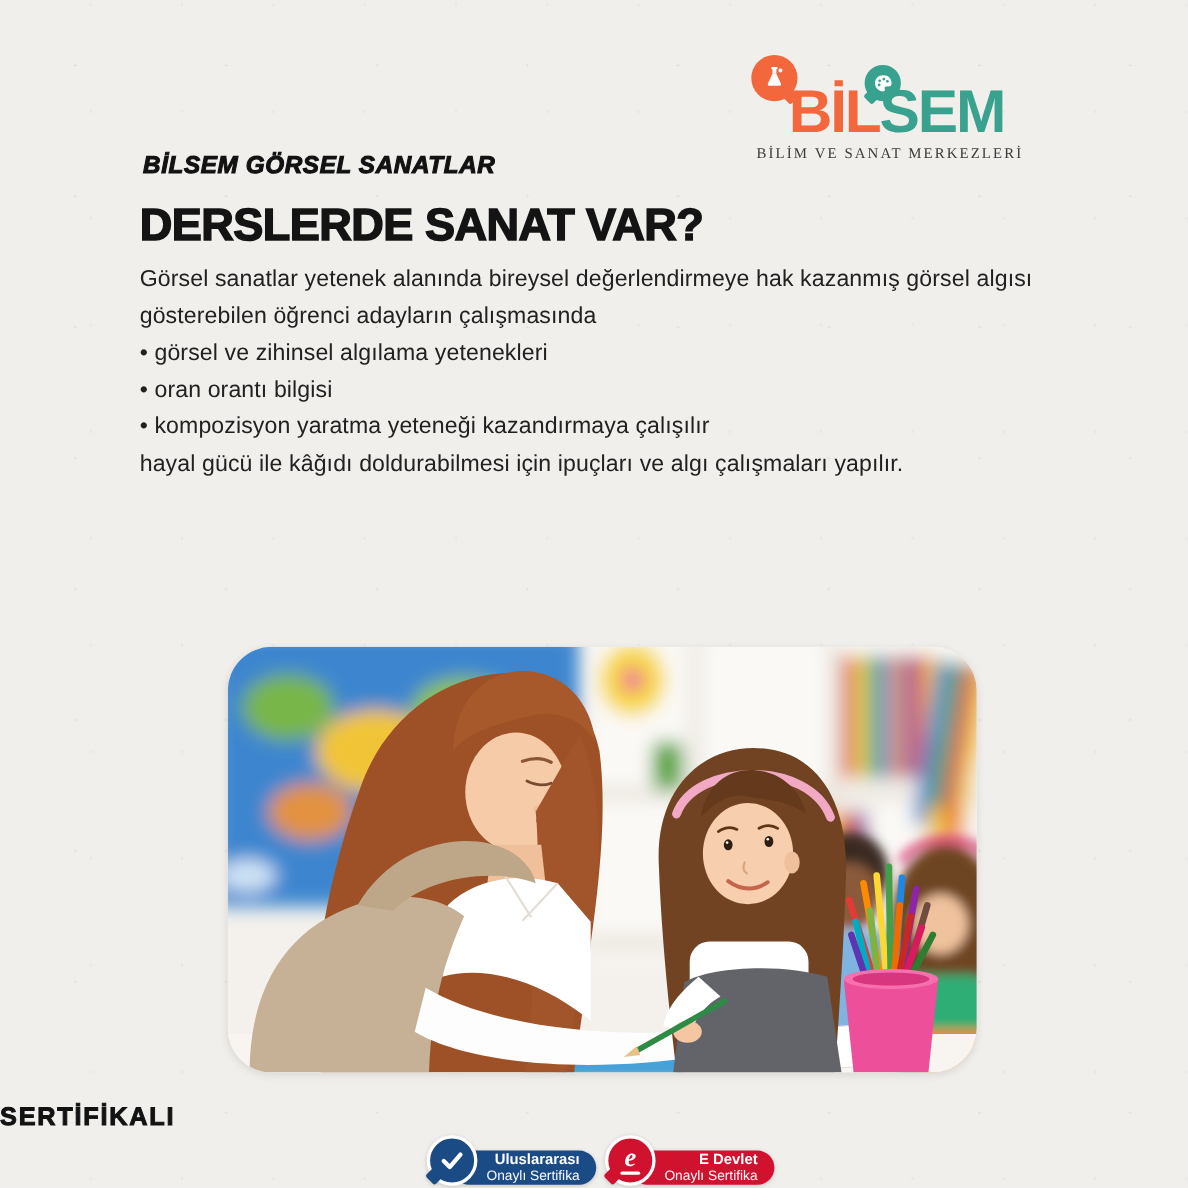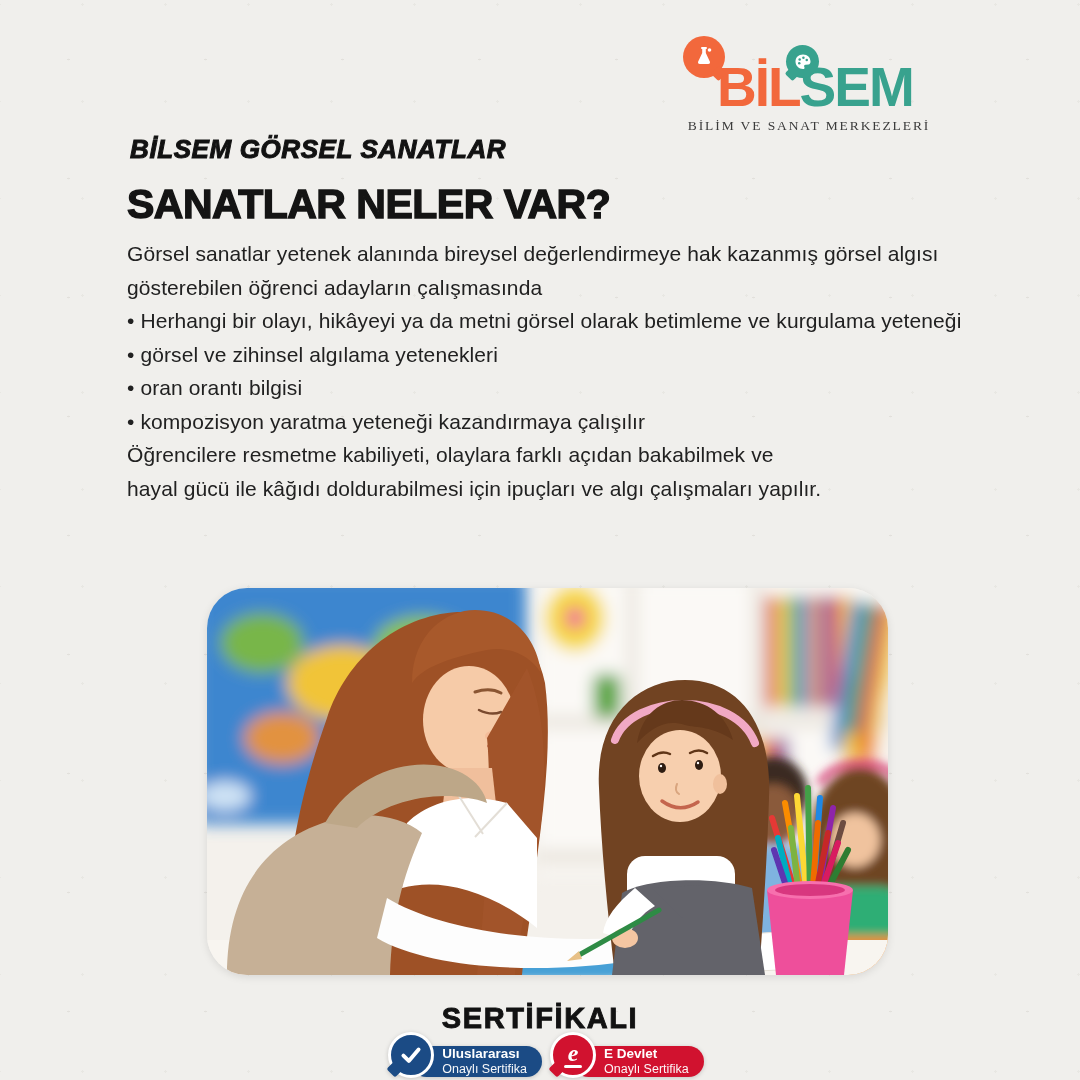--- a/index.html
+++ b/index.html
@@ -10,26 +10,26 @@
       radial-gradient(rgba(190,186,178,.28) 1px, transparent 1.2px),
       radial-gradient(rgba(205,201,194,.22) 1px, transparent 1.2px);
     background-size:137px 119px, 83px 97px;
     background-position:0 0, 41px 53px;
     font-family:"Liberation Sans", sans-serif;
     color:#141414;
   }
   
   .prog-title{
     position:absolute;left:130px;top:52px;
-    font-size:26px;line-height:39px;font-weight:bold;font-style:italic;
+    font-size:22px;line-height:39px;font-weight:bold;font-style:italic;
     letter-spacing:.6px;color:#121212;white-space:pre-wrap;
     -webkit-text-stroke:1px #121212;
   }
   
-  .logo{position:absolute;left:683px;top:36px;width:252px;height:102px;}
+  .logo{position:absolute;left:683px;top:50px;width:252px;height:102px;}
   .logo .wordmark{
     position:absolute;left:34px;top:24px;font-size:55px;line-height:1;
     font-weight:bold;letter-spacing:-2px;white-space:nowrap;
   }
   .logo .bil{color:#f2683c;}
   .logo .sem{color:#38a28e;}
   .bubble{position:absolute;border-radius:50%;display:flex;align-items:center;justify-content:center;z-index:3;}
   .bubble::after{content:"";position:absolute;width:11px;height:11px;background:inherit;transform:rotate(45deg);border-radius:2px;z-index:-1;}
   .bubble.orange{left:0;top:2;width:42px;height:42px;background:#f2683c;}
   .bubble.orange::after{right:1px;bottom:-1px;}
@@ -51,41 +51,41 @@
   }
   .body-text div{white-space:nowrap;}
   
   .photo{
     position:absolute;left:207px;top:588px;width:681px;height:387px;margin:0;
     border-radius:40px;overflow:hidden;box-shadow:0 2px 8px rgba(0,0,0,.10);
     background:#f4f1ec;
   }
   
   .cert-title{
-    position:absolute;left:0;top:1002px;width:100%;text-align:center;
-    font-size:29px;font-weight:bold;letter-spacing:1.6px;color:#121212;
+    position:absolute;left:0;top:1002px;width:100%;text-align:left;
+    font-size:23px;font-weight:bold;letter-spacing:1.6px;color:#121212;
     -webkit-text-stroke:.9px #121212;
   }
   .badges{
     position:absolute;left:0;top:1032px;width:100%;
     display:flex;justify-content:center;gap:8px;transform:translateX(6px);
   }
   .badge{display:flex;align-items:center;height:46px;filter:drop-shadow(0 1px 2px rgba(0,0,0,.18));}
   .badge-circle{
     position:relative;width:46px;height:46px;border-radius:50%;
     border:3px solid #fff;box-sizing:border-box;z-index:2;
     display:flex;align-items:center;justify-content:center;flex-direction:column;
   }
   .badge-circle::before{content:"";position:absolute;width:12px;height:12px;background:inherit;left:-2px;bottom:0;transform:rotate(45deg);z-index:-1;border-radius:2px;}
   .badge.blue .badge-circle{background:#1b4b85;}
   .badge.red  .badge-circle{background:#d1122f;}
   .badge-pill{
     height:31px;box-sizing:border-box;margin-left:-23px;
     padding:4px 15px 4px 31px;border-radius:20px;color:#fff;
-    display:flex;flex-direction:column;justify-content:center;text-align:left;margin-top:12px;
+    display:flex;flex-direction:column;justify-content:center;text-align:right;margin-top:12px;
   }
   .badge.blue .badge-pill{background:#1b4b85;}
   .badge.red  .badge-pill{background:#d1122f;}
   .badge-pill b{font-size:13.5px;line-height:16px;}
   .badge-pill span{font-size:12.5px;line-height:15px;opacity:.96;}
   .e-glyph{font-family:"Liberation Serif",serif;font-style:italic;font-weight:bold;font-size:24px;line-height:20px;color:#fff;}
   .e-bar{width:18px;height:3px;background:#fff;border-radius:2px;margin-top:2px;}
 </style>
 </head>
 <body>
@@ -111,30 +111,28 @@
         <circle cx="8" cy="9" r="1.5" fill="#38a28e"></circle>
         <circle cx="12.5" cy="7" r="1.5" fill="#38a28e"></circle>
         <circle cx="16.5" cy="9.5" r="1.5" fill="#38a28e"></circle>
         <circle cx="7.5" cy="13.5" r="1.5" fill="#38a28e"></circle>
       </svg>
     </div>
     <div class="wordmark"><span class="bil">BİL</span><span class="sem">SEM</span></div>
     <div class="logo-sub">BİLİM VE SANAT MERKEZLERİ</div>
   </div>
 
-  <h1 class="heading" style="margin:0">SANATLAR NELER VAR?</h1>
+  <h1 class="heading" style="margin:0">DERSLERDE SANAT VAR?</h1>
 
   <div class="body-text">
     <div>Görsel sanatlar yetenek alanında bireysel değerlendirmeye hak kazanmış görsel algısı</div>
     <div>gösterebilen öğrenci adayların çalışmasında</div>
-    <div>• Herhangi bir olayı, hikâyeyi ya da metni görsel olarak betimleme ve kurgulama yeteneği</div>
     <div>• görsel ve zihinsel algılama yetenekleri</div>
     <div>• oran orantı bilgisi</div>
     <div>• kompozisyon yaratma yeteneği kazandırmaya çalışılır</div>
-    <div>Öğrencilere resmetme kabiliyeti, olaylara farklı açıdan bakabilmek ve</div>
     <div>hayal gücü ile kâğıdı doldurabilmesi için ipuçları ve algı çalışmaları yapılır.</div>
   </div>
 
   <figure class="photo">
     <svg width="681" height="387" viewBox="0 0 681 387">
       <defs>
         <filter id="b8" x="-30%" y="-30%" width="160%" height="160%">
             <feGaussianBlur stdDeviation="8"></feGaussianBlur>
           </filter>
         <filter id="b5" x="-30%" y="-30%" width="160%" height="160%">

